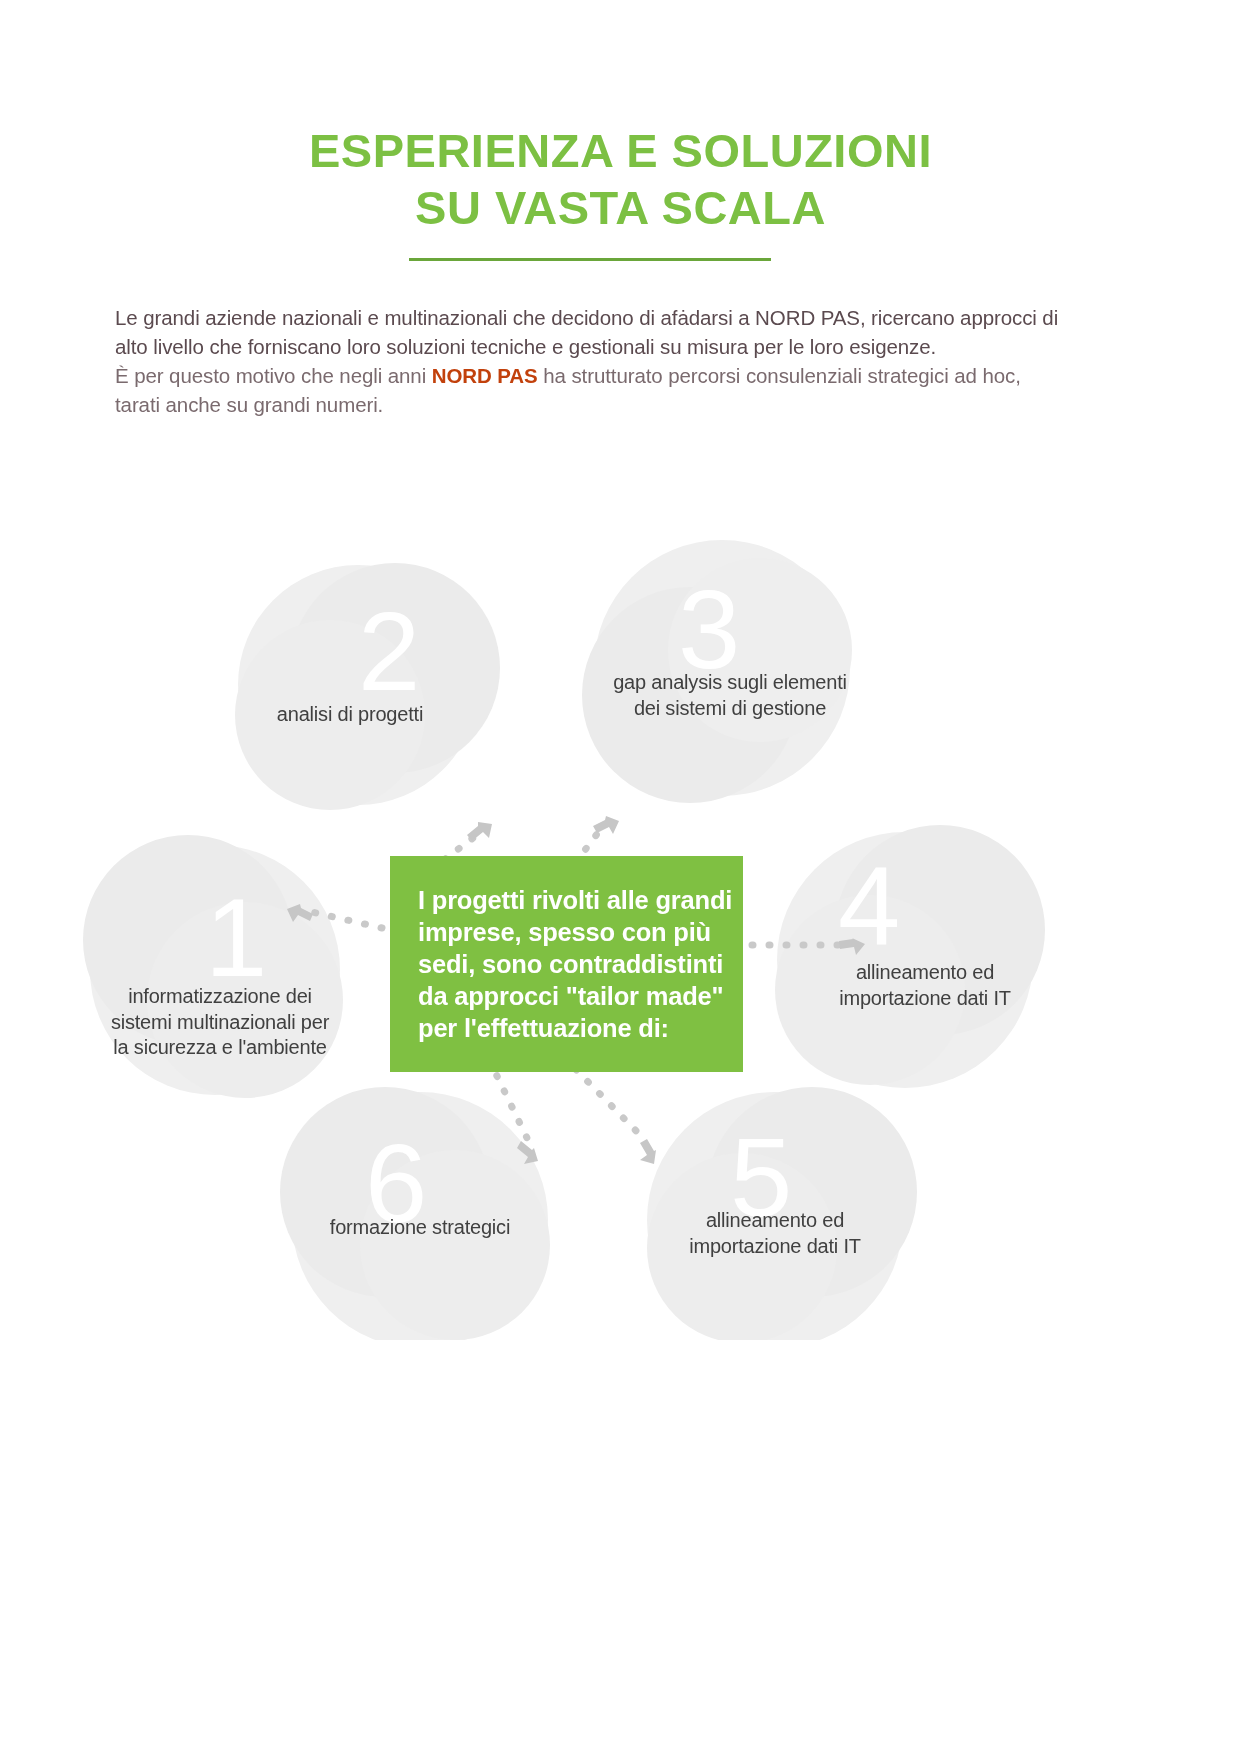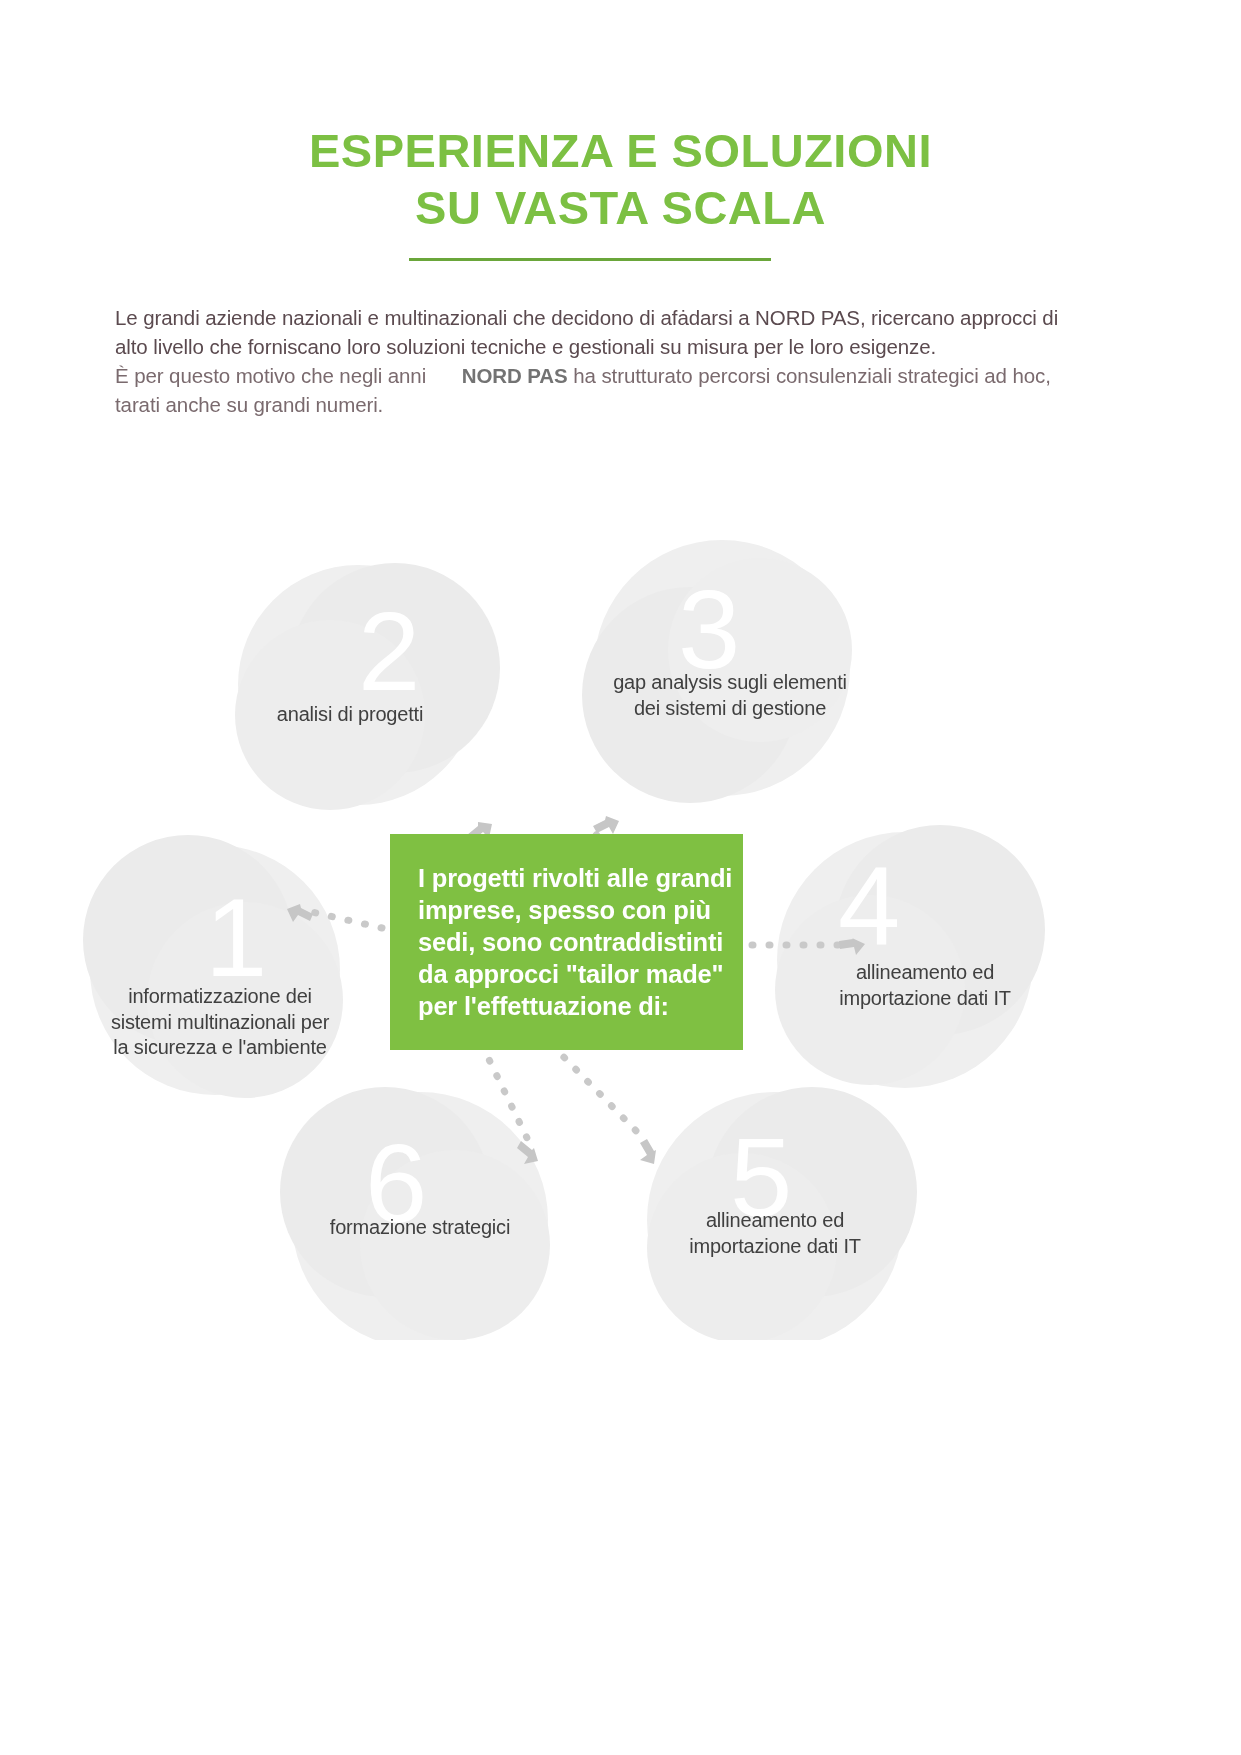--- a/index.html
+++ b/index.html
@@ -57,21 +57,21 @@
     line-height: 1.42;
     letter-spacing: -0.1px;
   }
   .intro-light {
     color: #7a6a6e;
     font-size: 20.5px;
     font-weight: normal;
     line-height: 1.42;
     letter-spacing: -0.1px;
   }
-  .intro-light b { color: #737373; font-weight: bold; margin-left: 30px; }
+  .intro-light b { color: #c2410c; font-weight: bold; }
 
   
   #stage {
     position: absolute;
     top: 520px;
     left: 0;
     width: 1241px;
     height: 820px;
   }
   #stage svg { position: absolute; top: 0; left: 0; }
@@ -91,21 +91,21 @@
     font-size: 112px;
     font-weight: normal;
     line-height: 1;
     font-family: "Liberation Sans", sans-serif;
   }
 
   
   .center-card {
     position: absolute;
     left: 390px;
-    top: 834px;
+    top: 856px;
     width: 353px;
     height: 216px;
     background: #7fc042;
     display: flex;
     align-items: center;
     padding: 0 0 0 28px;
   }
   .center-card-text {
     color: #ffffff;
     font-size: 25.5px;

